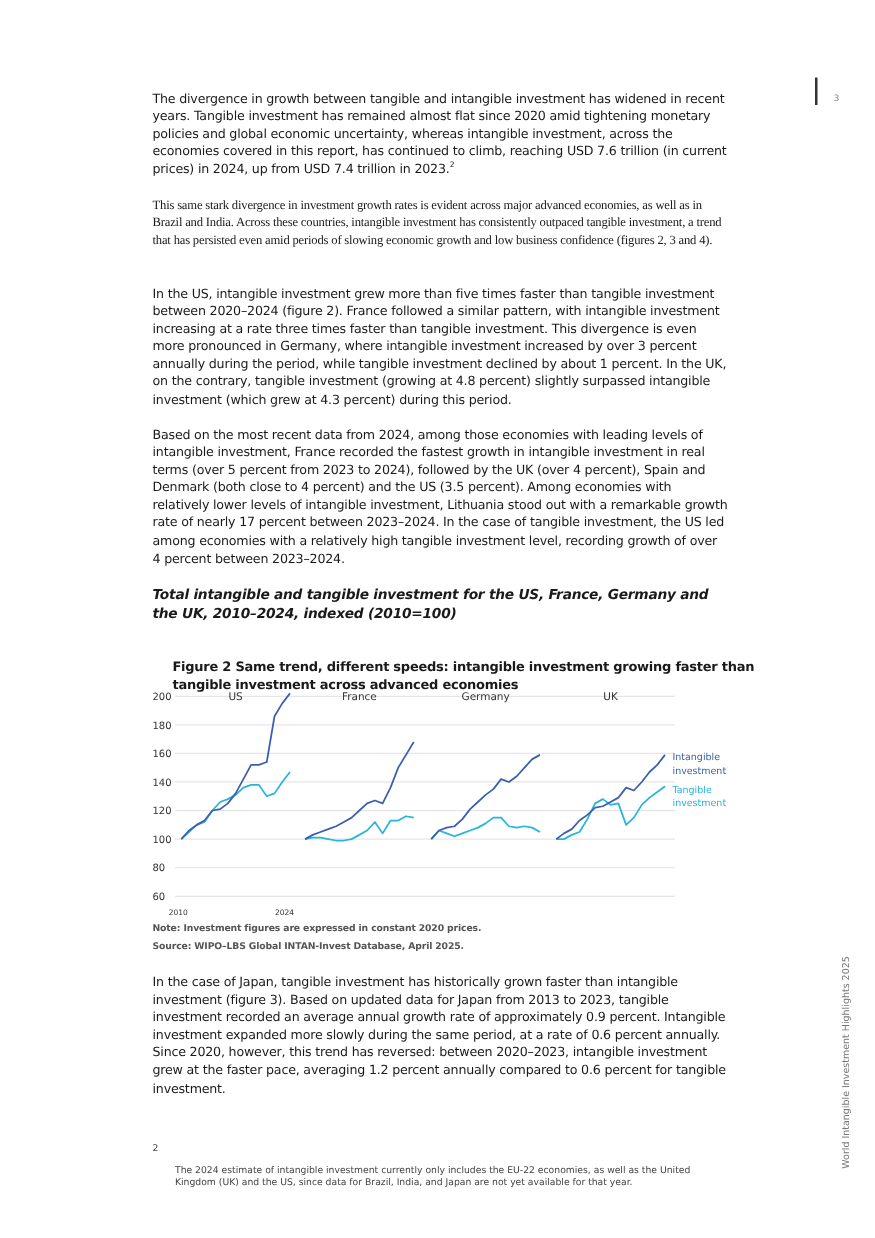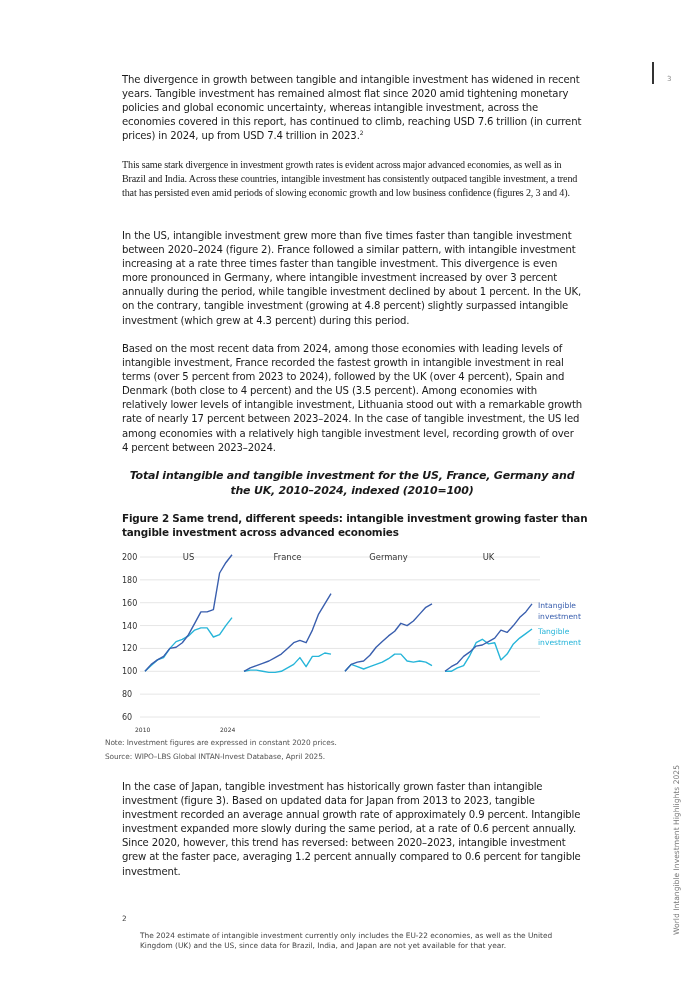--- a/index.html
+++ b/index.html
@@ -2,24 +2,24 @@
 <html><head>
 <meta charset="utf-8">
 <style>
   html, body { margin: 0; padding: 0; background: #ffffff; }
   body { width: 700px; height: 990px; position: relative; overflow: hidden;
          font-family: "DejaVu Sans", "Liberation Sans", sans-serif; color: #1a1a1a; }
   .para { position: absolute; left: 122px; width: 460px; font-size: 10.1px; line-height: 14.1px;
           letter-spacing: -0.15px; margin: 0; }
   .para sup { font-size: 6px; vertical-align: super; line-height: 0; }
   .subhead { position: absolute; left: 122px; width: 460px; font-size: 11px; line-height: 15px;
-             font-style: italic; font-weight: bold; margin: 0; letter-spacing: -0.2px; text-align: center; }
+             font-style: italic; font-weight: bold; margin: 0; letter-spacing: -0.2px; }
   .figtitle { position: absolute; left: 122px; width: 470px; font-size: 10.4px; line-height: 14px;
-              font-weight: bold; margin: 0; letter-spacing: -0.2px; }
-  .note { position: absolute; left: 105px; font-size: 7.4px; color: #555; margin: 0; letter-spacing: -0.1px; }
+              font-weight: bold; margin: 16px; letter-spacing: -0.2px; }
+  .note { position: absolute; left: 122px; font-size: 7.4px; color: #555; margin: 0; letter-spacing: -0.1px; font-weight: bold; }
   .footnote { position: absolute; left: 122px; width: 450px; font-size: 7.4px; line-height: 10px; color: #444; }
   .footnote .fn-num { position: absolute; left: 0; top: 0; }
   .footnote .fn-text { position: absolute; left: 18px; top: 17px; width: 430px; }
   .page-num { position: absolute; left: 667px; top: 75px; font-size: 7px; color: #888; }
   .page-bar { position: absolute; left: 652px; top: 62px; width: 1.5px; height: 22px; background: #333; }
   .side-title { position: absolute; left: 672px; top: 935px; transform-origin: 0 0; transform: rotate(-90deg);
                 font-size: 7.6px; color: #777; white-space: nowrap; }
   #chart { position: absolute; left: 0; top: 0; width: 700px; height: 990px; pointer-events: none; }
   #chart text { font-family: "DejaVu Sans", "Liberation Sans", sans-serif; }
 </style>

